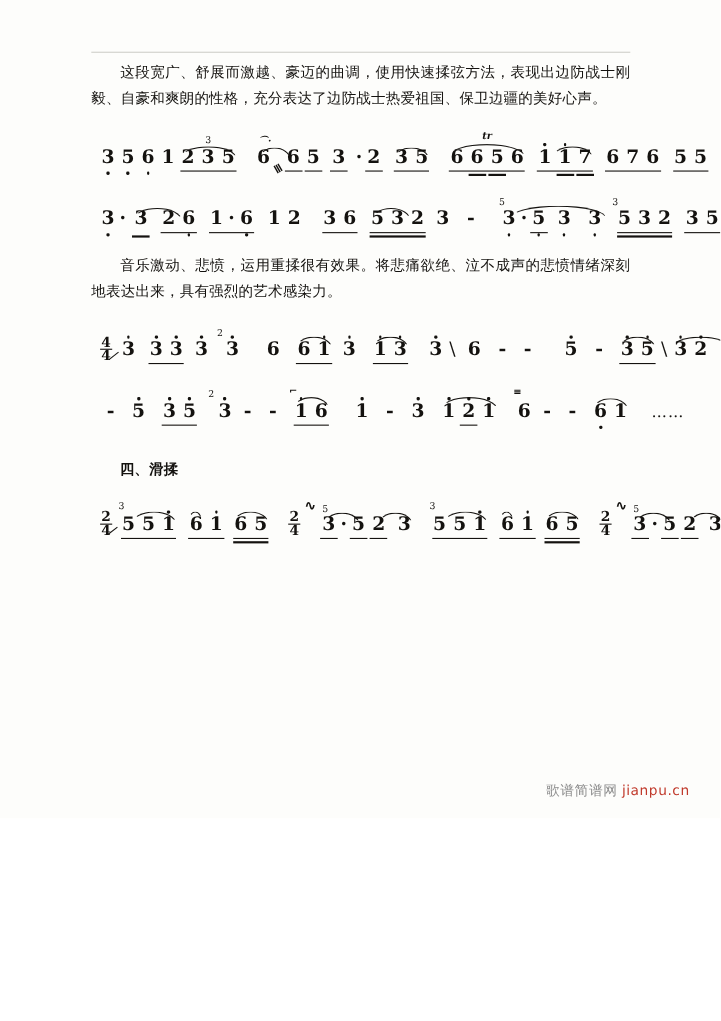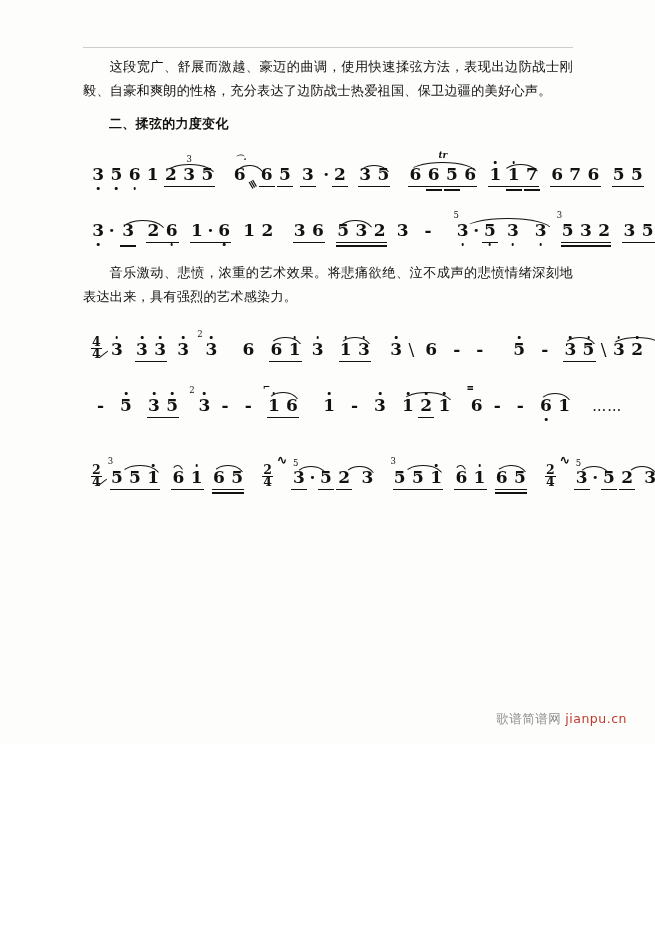--- a/index.html
+++ b/index.html
@@ -231,21 +231,20 @@
 <body>
 
 <div class="page">
 
   <div class="top-rule"></div>
 
   <div class="page-inner">
 
     <p class="para">这段宽广、舒展而激越、豪迈的曲调，使用快速揉弦方法，表现出边防战士刚毅、自豪和爽朗的性格，充分表达了边防战士热爱祖国、保卫边疆的美好心声。</p>
 
-    <h2 class="heading">二、揉弦的力度变化</h2>
 
 
     <div class="stave">
       <div class="notes">
         <span class="tok">3<i class="oct-dn"></i></span>
         <span class="tok">5<i class="oct-dn"></i></span>
         <span class="tok">6<i class="oct-dn"></i></span>
         <span class="tok">1</span>
 
         <span class="grp">
@@ -390,21 +389,21 @@
           <span class="tok">5</span>
         </span>
 
         <span class="bar thin"></span>
 
       </div>
     </div>
 
     <div class="spacer-sm"></div>
 
-    <p class="para">音乐激动、悲愤，浓重的艺术效果。将悲痛欲绝、泣不成声的悲愤情绪深刻地表达出来，具有强烈的艺术感染力。</p>
+    <p class="para">音乐激动、悲愤，运用重揉很有效果。将悲痛欲绝、泣不成声的悲愤情绪深刻地表达出来，具有强烈的艺术感染力。</p>
 
 
 
     <div class="stave">
       <div class="notes">
         <span class="timesig">
           <span class="num">4</span>
           <span class="den">4</span>
         </span>
 
@@ -534,20 +533,21 @@
         </span>
 
         <span class="bar thin"></span>
         <span class="ellip">……</span>
       </div>
     </div>
 
     <div class="spacer-sm"></div>
 
 
+    <h2 class="heading">四、滑揉</h2>
 
 
     <div class="stave">
       <div class="notes">
         <span class="timesig">
           <span class="num">2</span>
           <span class="den">4</span>
         </span>
 
         <span class="grp">

